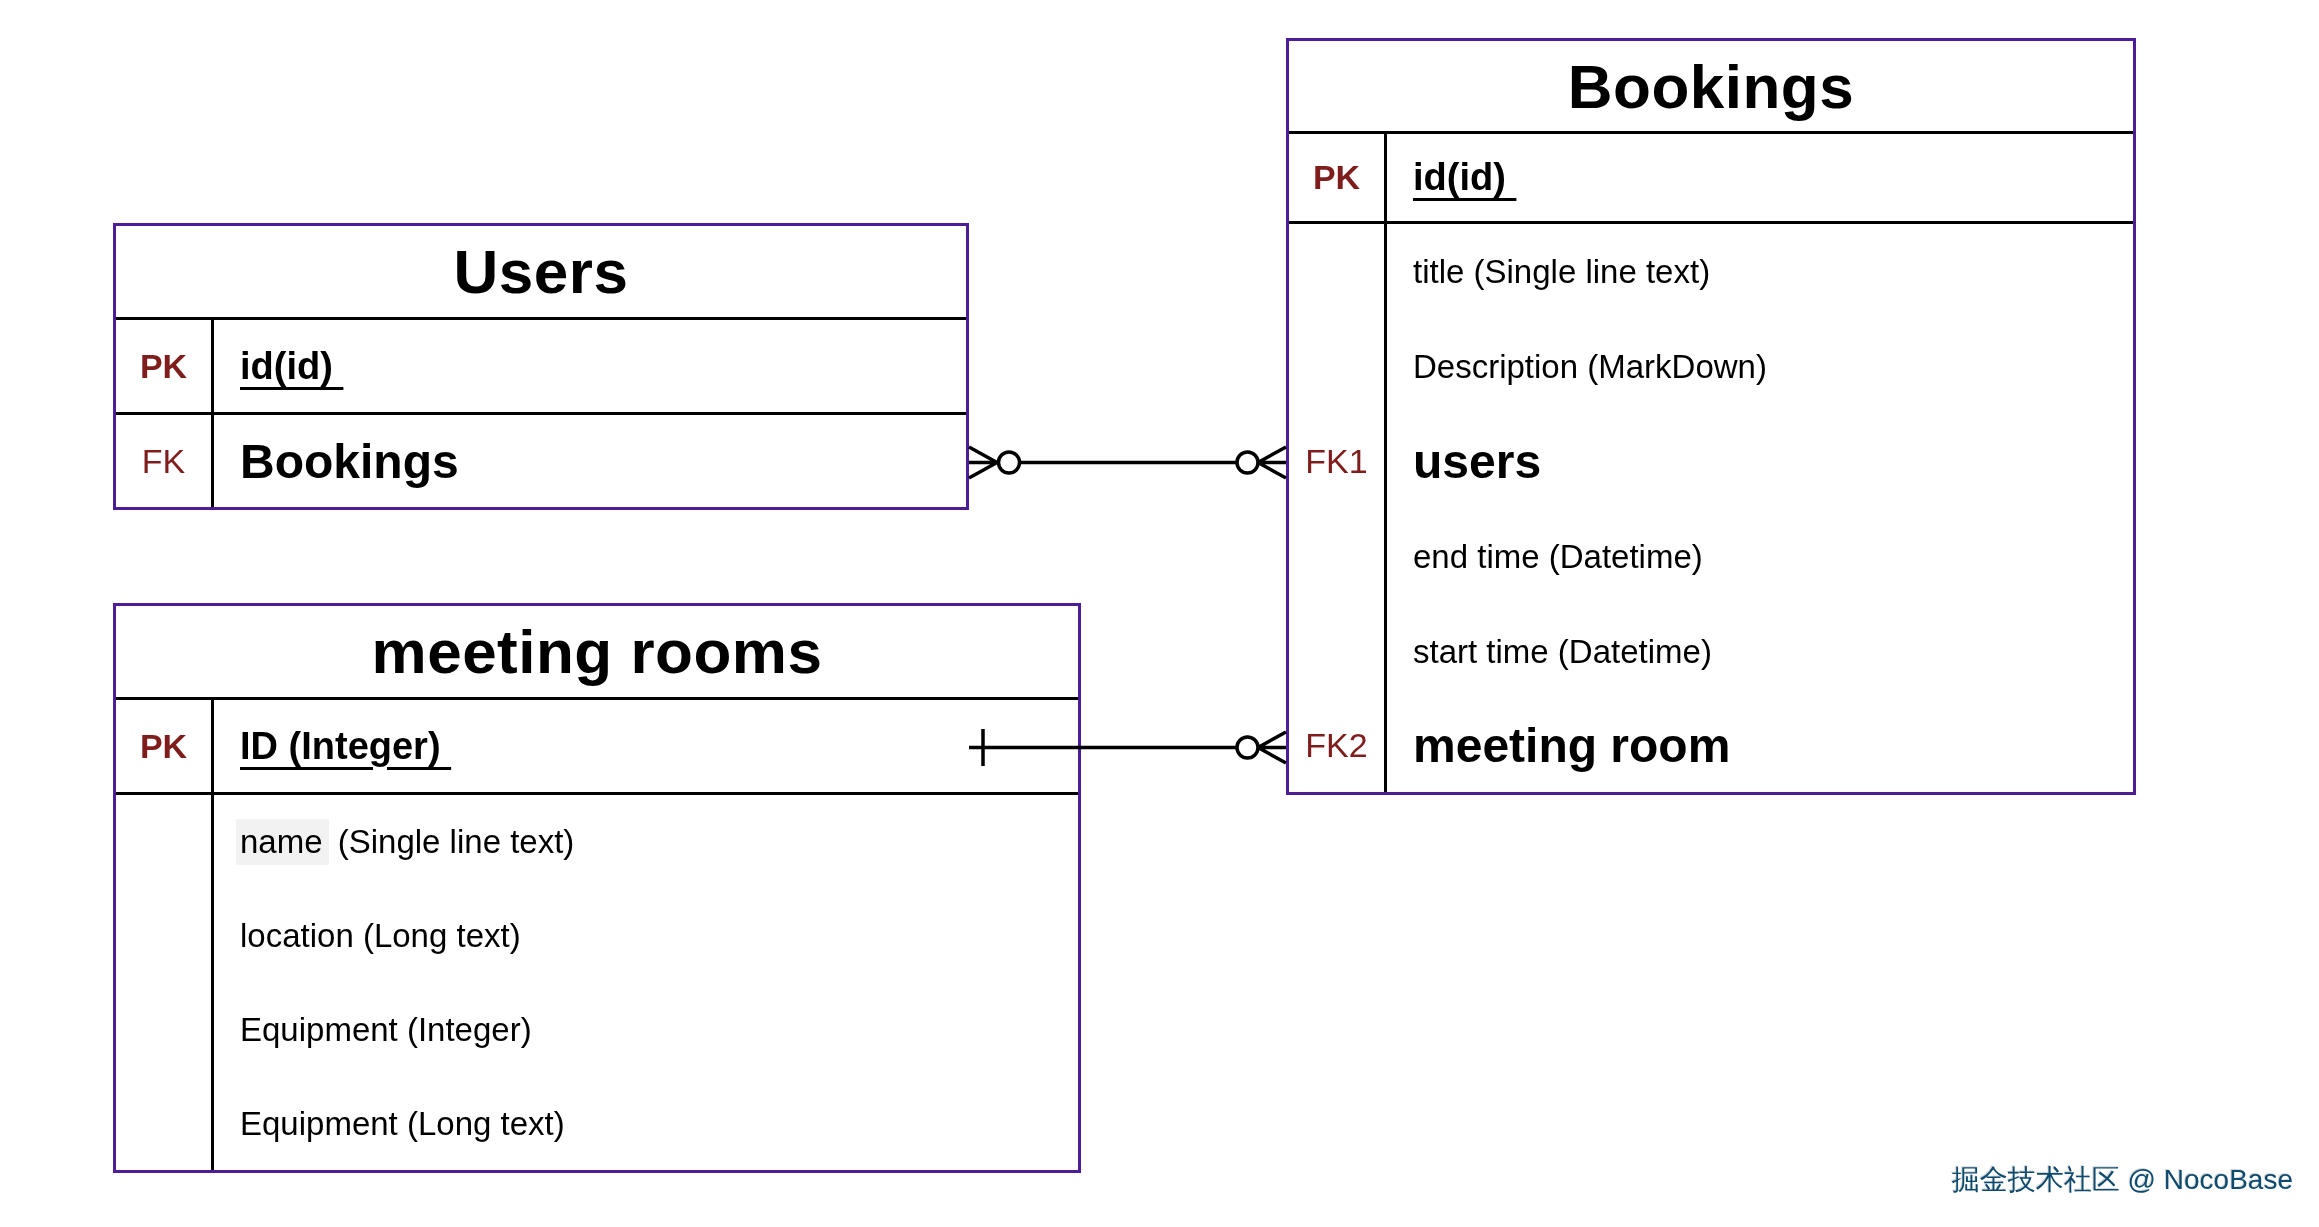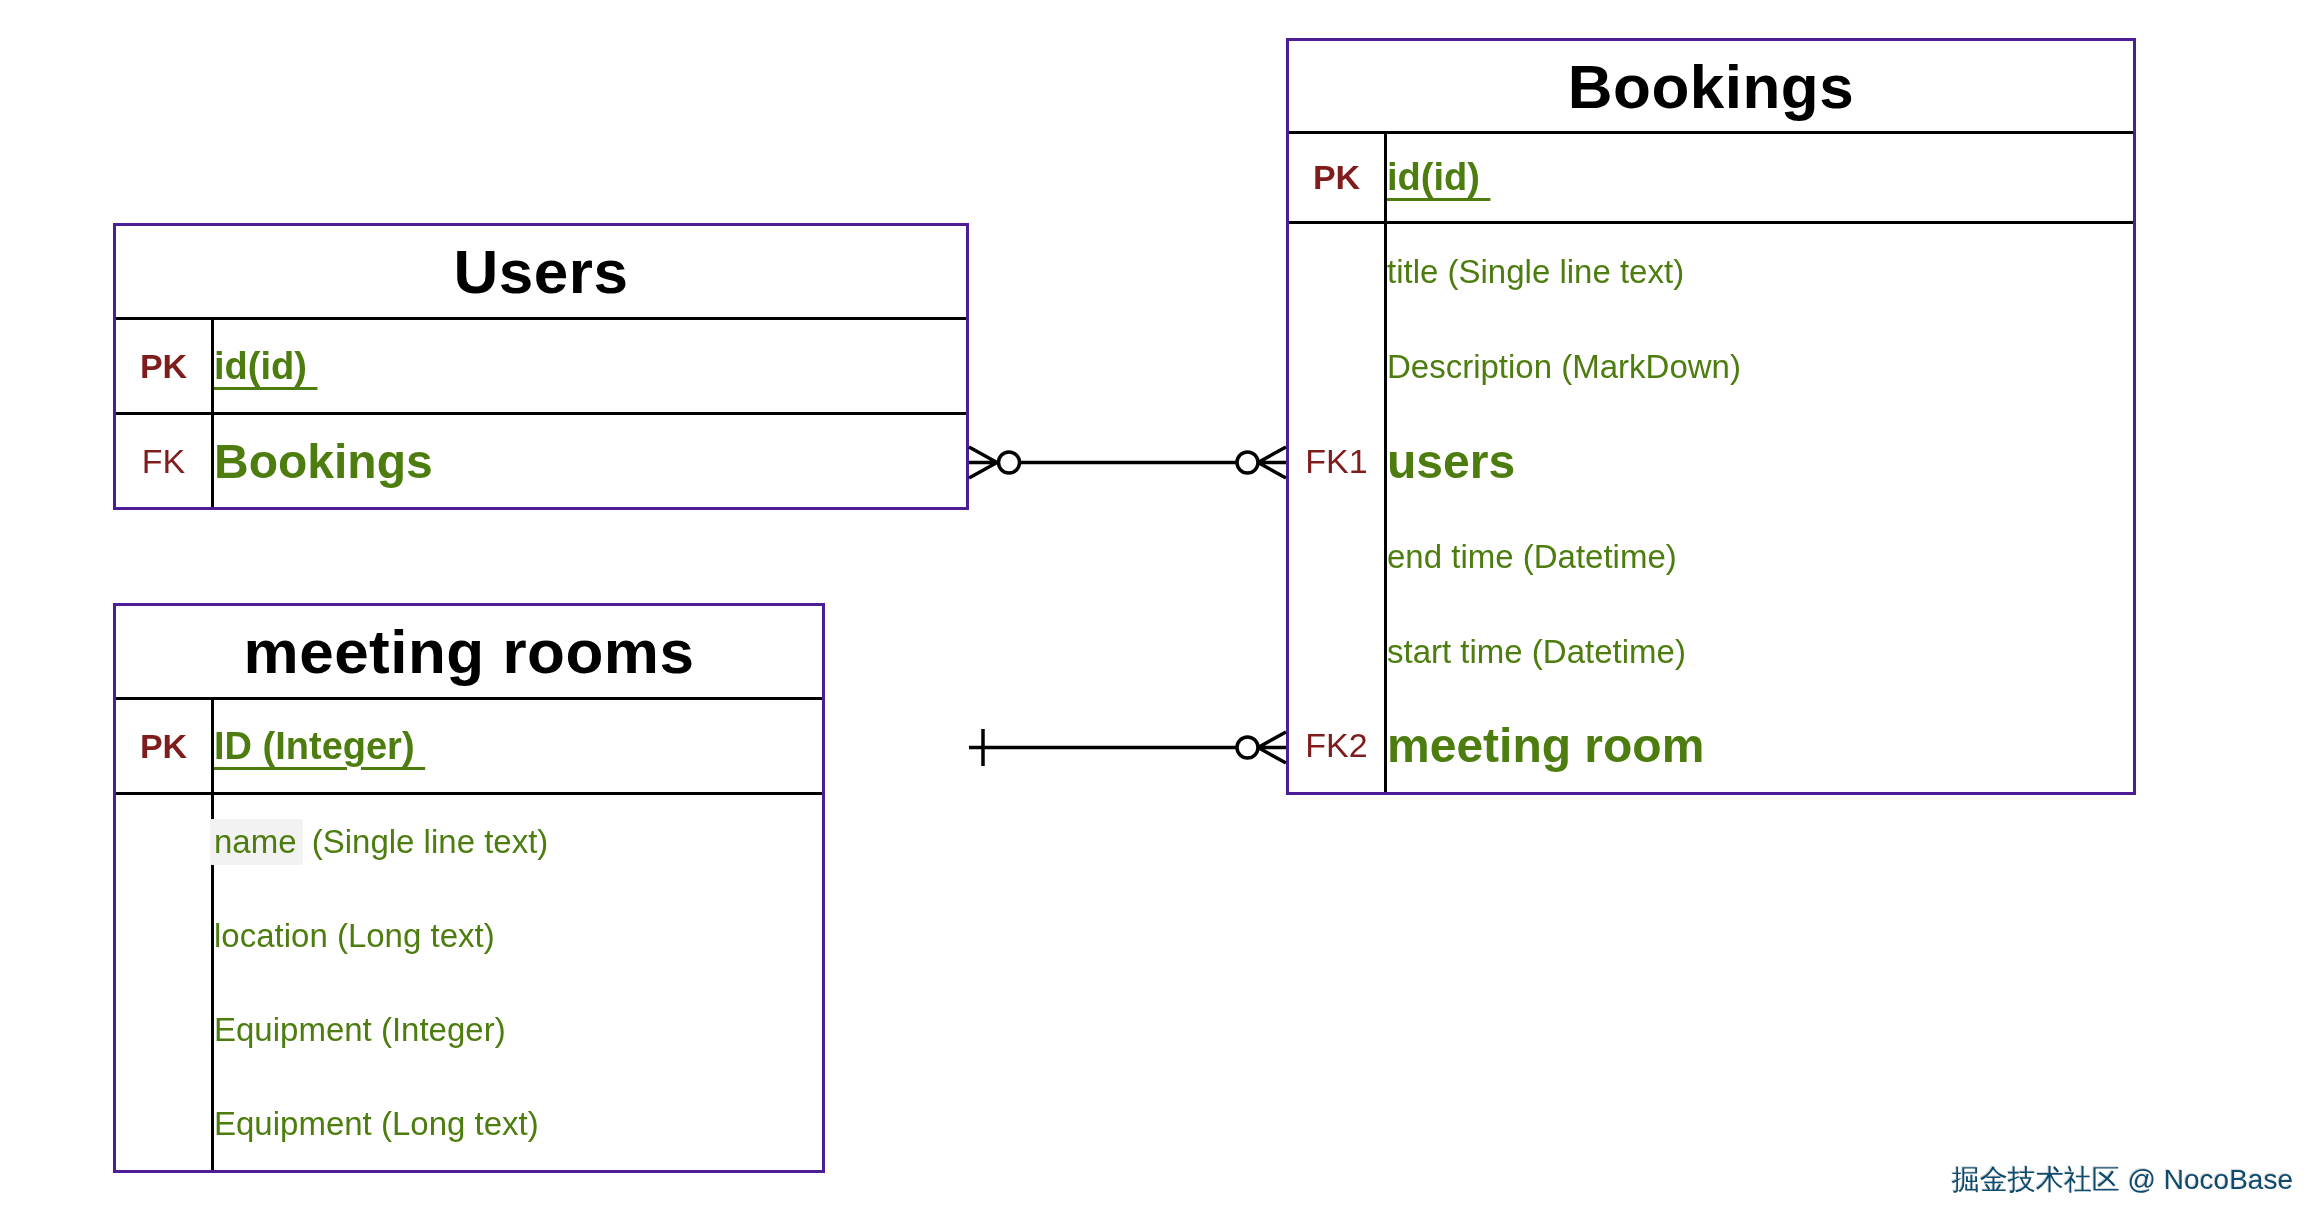--- a/index.html
+++ b/index.html
@@ -45,21 +45,22 @@
     display: flex;
     align-items: center;
     justify-content: center;
     font-size: 34px;
     color: #7f1d1d;
   }
   .kcell.key-pk { font-weight: bold; }
   .acell {
     display: flex;
     align-items: center;
-    color: #4d7c0f;
+    padding-left: 26px;
+    color: #000000;
   }
   .attr-pk {
     font-size: 38px;
     font-weight: bold;
     text-decoration: underline;
     text-decoration-thickness: 3px;
     text-underline-offset: 8px;
     white-space: pre;
   }
   .attr-plain { font-size: 33px; white-space: pre; }
@@ -75,21 +76,21 @@
   .users .entity-title { height: 94px; }
   .users .erow { height: 95px; }
   .users .erow:last-child { flex: 1; }
   
   .bookings { left: 1286px; top: 38px; width: 850px; height: 757px; }
   .bookings .entity-title { height: 93px; }
   .bookings .erow.pkrow { height: 90px; }
   .bookings .erow.body { height: 95px; }
   .bookings .erow:last-child { flex: 1; }
   
-  .mrooms { left: 113px; top: 603px; width: 712px; height: 570px; }
+  .mrooms { left: 113px; top: 603px; width: 968px; height: 570px; }
   .mrooms .entity-title { height: 94px; }
   .mrooms .erow.pkrow { height: 95px; }
   .mrooms .erow.body { height: 94px; }
   .mrooms .erow:last-child { flex: 1; }
   
   #connectors {
     position: absolute;
     left: 0; top: 0;
     width: 2319px;
     height: 1227px;

